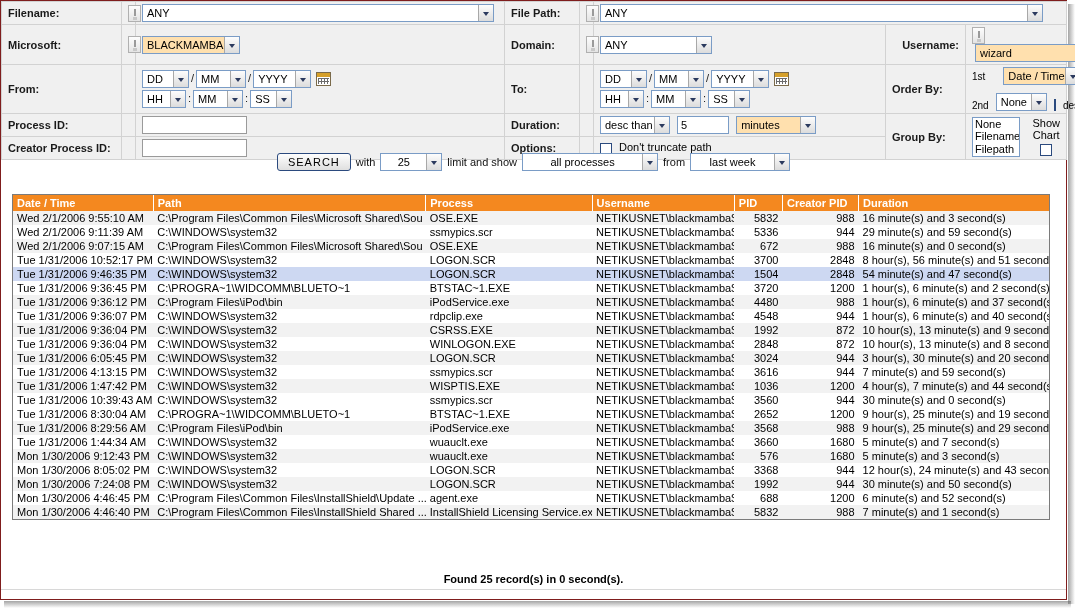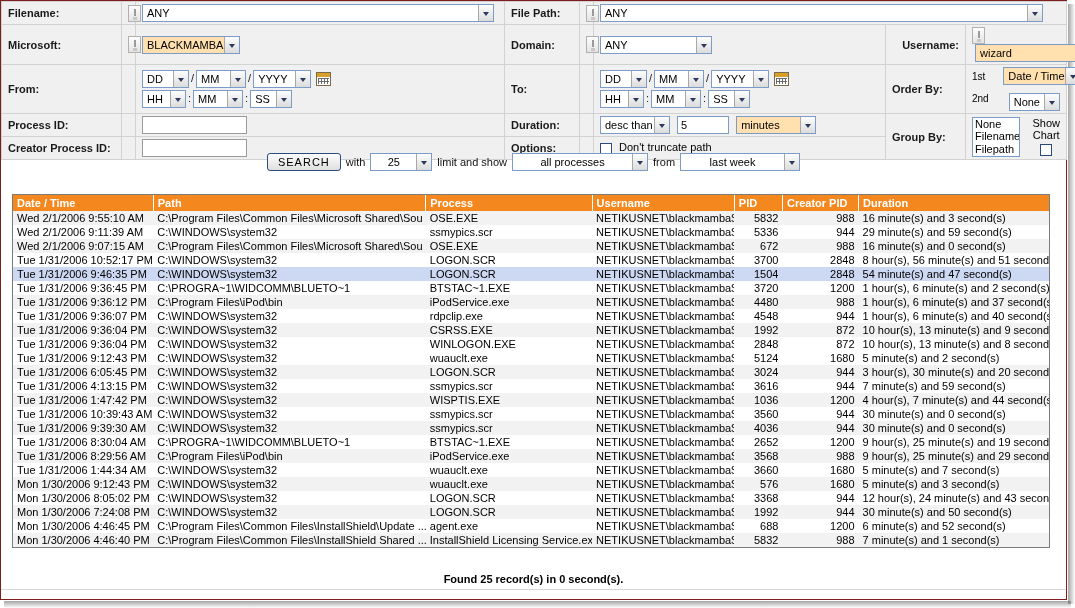--- a/index.html
+++ b/index.html
@@ -411,21 +411,21 @@
           <td class="nob">
             <div style="display:flex;align-items:center;gap:18px">
               <span style="font-size:10px">1st</span>
               <span class="combo hl" style="width:78px">
                 <span class="cval">Date / Time</span>
                 <span class="carrow"></span>
               </span>
               <span class="chk on"></span>
               <span style="font-size:10px">desc</span>
             </div>
-            <div style="display:flex;align-items:flex-start;gap:20px;margin-top:8px">
+            <div style="display:flex;align-items:flex-end;gap:7px;margin-top:8px">
               <span style="font-size:10px">2nd</span>
               <span class="combo" style="width:78px">
                 <span class="cval">None</span>
                 <span class="carrow"></span>
               </span>
               <span class="chk"></span>
               <span style="font-size:10px">desc</span>
             </div>
           </td>
         </tr>
@@ -493,21 +493,21 @@
         <span class="combo" style="width:62px">
           <span class="cval">25</span>
           <span class="carrow"></span>
         </span>
         <span class="lblt">limit and show</span>
         <span class="combo" style="width:136px">
           <span class="cval">all processes</span>
           <span class="carrow"></span>
         </span>
         <span class="lblt">from</span>
-        <span class="combo" style="width:120px">
+        <span class="combo" style="width:100px">
           <span class="cval">last week</span>
           <span class="carrow"></span>
         </span>
       </span>
     </div>
 
     <div class="results">
       <table class="res">
         <colgroup>
           <col style="width:140px">
@@ -613,29 +613,20 @@
             </tr>
             <tr class="even">
               <td>Tue 1/31/2006 9:36:04 PM</td>
               <td>C:\WINDOWS\system32</td>
               <td>WINLOGON.EXE</td>
               <td>NETIKUSNET\blackmamba$</td>
               <td class="num">2848</td>
               <td class="num">872</td>
               <td>10 hour(s), 13 minute(s) and 8 second(s)</td>
             </tr>
-            <tr class="even">
-              <td>Tue 1/31/2006 9:12:43 PM</td>
-              <td>C:\WINDOWS\system32</td>
-              <td>wuauclt.exe</td>
-              <td>NETIKUSNET\blackmamba$</td>
-              <td class="num">5124</td>
-              <td class="num">1680</td>
-              <td>5 minute(s) and 2 second(s)</td>
-            </tr>
             <tr class="odd">
               <td>Tue 1/31/2006 6:05:45 PM</td>
               <td>C:\WINDOWS\system32</td>
               <td>LOGON.SCR</td>
               <td>NETIKUSNET\blackmamba$</td>
               <td class="num">3024</td>
               <td class="num">944</td>
               <td>3 hour(s), 30 minute(s) and 20 second(s)</td>
             </tr>
             <tr class="even">
@@ -655,29 +646,20 @@
               <td class="num">1036</td>
               <td class="num">1200</td>
               <td>4 hour(s), 7 minute(s) and 44 second(s)</td>
             </tr>
             <tr class="even">
               <td>Tue 1/31/2006 10:39:43 AM</td>
               <td>C:\WINDOWS\system32</td>
               <td>ssmypics.scr</td>
               <td>NETIKUSNET\blackmamba$</td>
               <td class="num">3560</td>
-              <td class="num">944</td>
-              <td>30 minute(s) and 0 second(s)</td>
-            </tr>
-            <tr class="odd">
-              <td>Tue 1/31/2006 9:39:30 AM</td>
-              <td>C:\WINDOWS\system32</td>
-              <td>ssmypics.scr</td>
-              <td>NETIKUSNET\blackmamba$</td>
-              <td class="num">4036</td>
               <td class="num">944</td>
               <td>30 minute(s) and 0 second(s)</td>
             </tr>
             <tr class="even">
               <td>Tue 1/31/2006 8:30:04 AM</td>
               <td>C:\PROGRA~1\WIDCOMM\BLUETO~1</td>
               <td>BTSTAC~1.EXE</td>
               <td>NETIKUSNET\blackmamba$</td>
               <td class="num">2652</td>
               <td class="num">1200</td>

